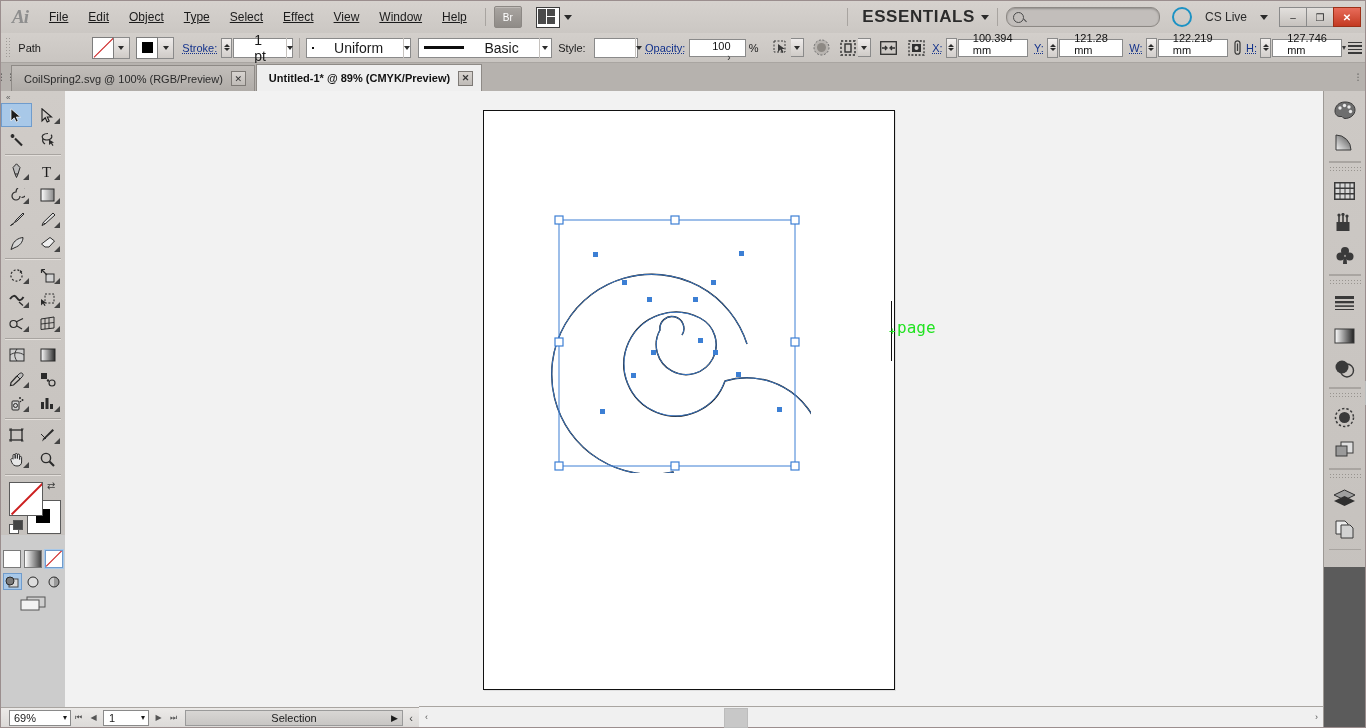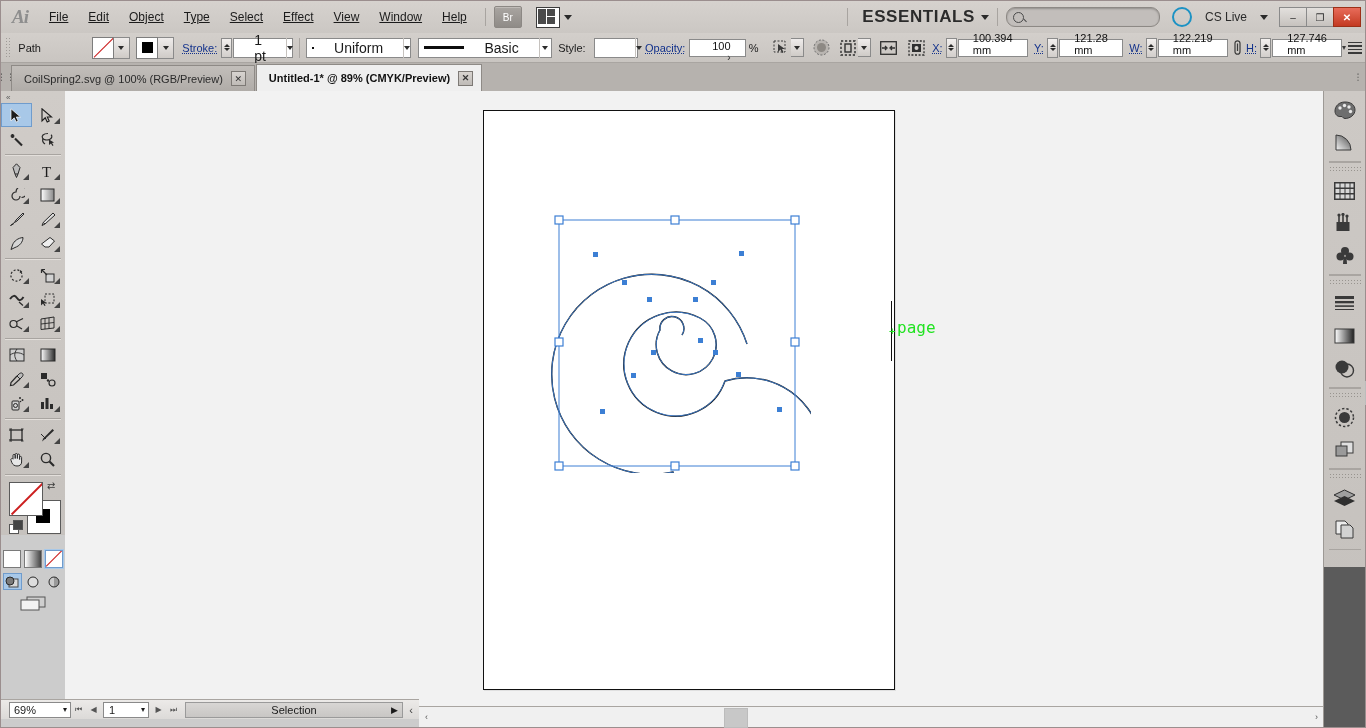--- a/index.html
+++ b/index.html
@@ -167,21 +167,21 @@
                 font-size:8px;color:#555;}
   .vscroll .thumb{position:absolute;left:1px;top:290px;width:13px;height:22px;background:#c8c8c8;
                   border:1px solid #bcbcbc;}
   .hscroll{position:absolute;left:418px;bottom:0;right:41px;height:20px;background:#f0f0f0;
            border-top:1px solid #a9a5a1;display:flex;align-items:center;}
   .hscroll .arw{width:15px;text-align:center;font-size:9px;color:#555;}
   .hscroll .thumb{position:absolute;left:305px;width:22px;height:18px;top:1px;background:#c8c8c8;
                   border:1px solid #bcbcbc;}
 
   
-  .statusbar{position:absolute;left:0;bottom:8px;width:418px;height:20px;
+  .statusbar{position:absolute;left:0;bottom:0;width:418px;height:20px;
              background:linear-gradient(to bottom,#eceae8,#dcdad8);
              border-top:1px solid #a9a5a1;display:flex;align-items:center;padding-left:8px;
              box-sizing:border-box;}
   .zoomsel{width:62px;height:16px;border:1px solid #8a8a8a;background:#fff;display:flex;
            align-items:center;font-size:11px;padding-left:4px;box-sizing:border-box;}
   .zoomsel .c{margin-left:auto;margin-right:3px;}
   .navbtn{width:15px;height:16px;display:flex;align-items:center;justify-content:center;
           font-size:8px;color:#555;}
   .pagesel{width:46px;height:16px;border:1px solid #8a8a8a;background:#fff;display:flex;
            align-items:center;font-size:11px;padding-left:5px;box-sizing:border-box;margin:0 2px;}

